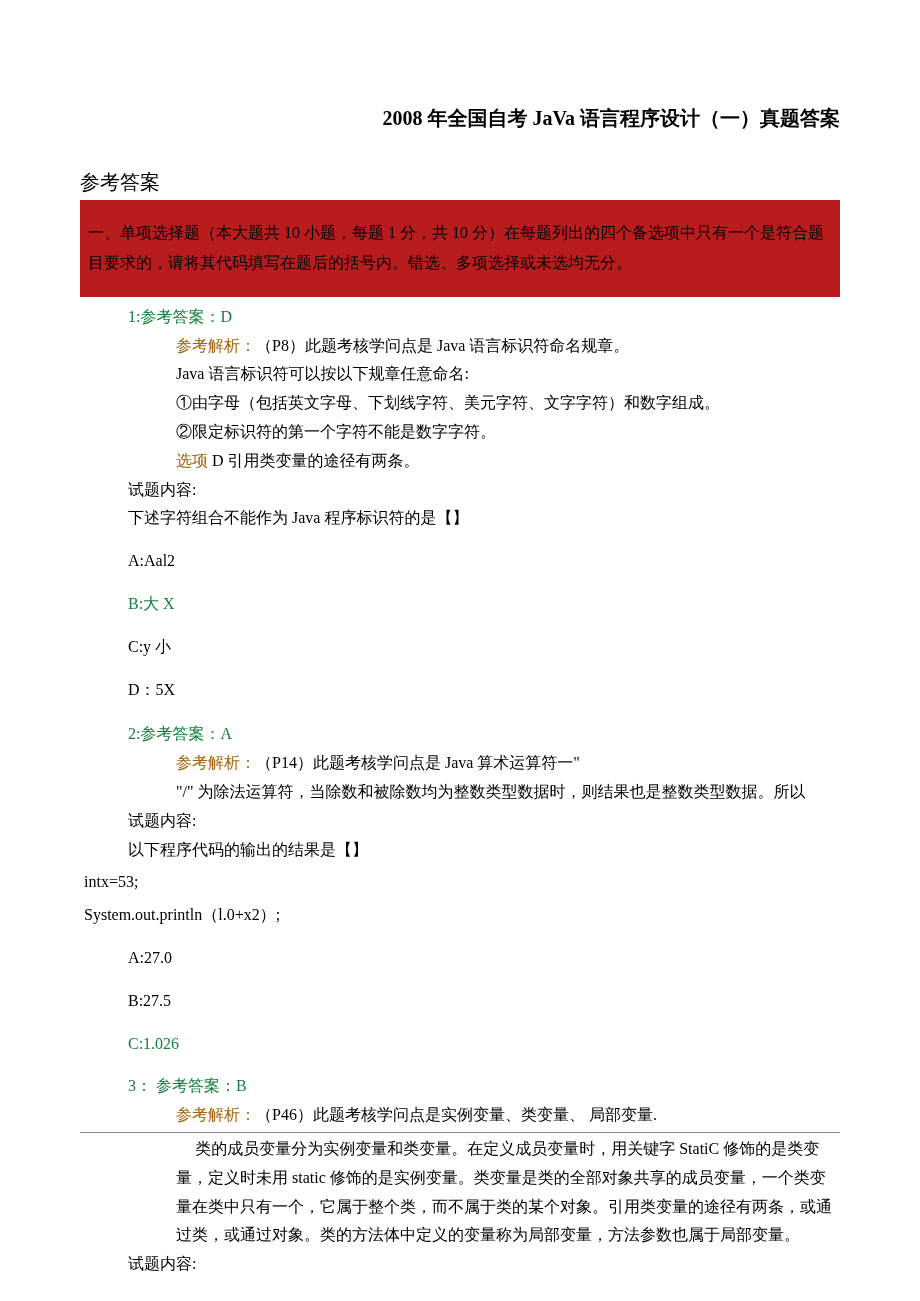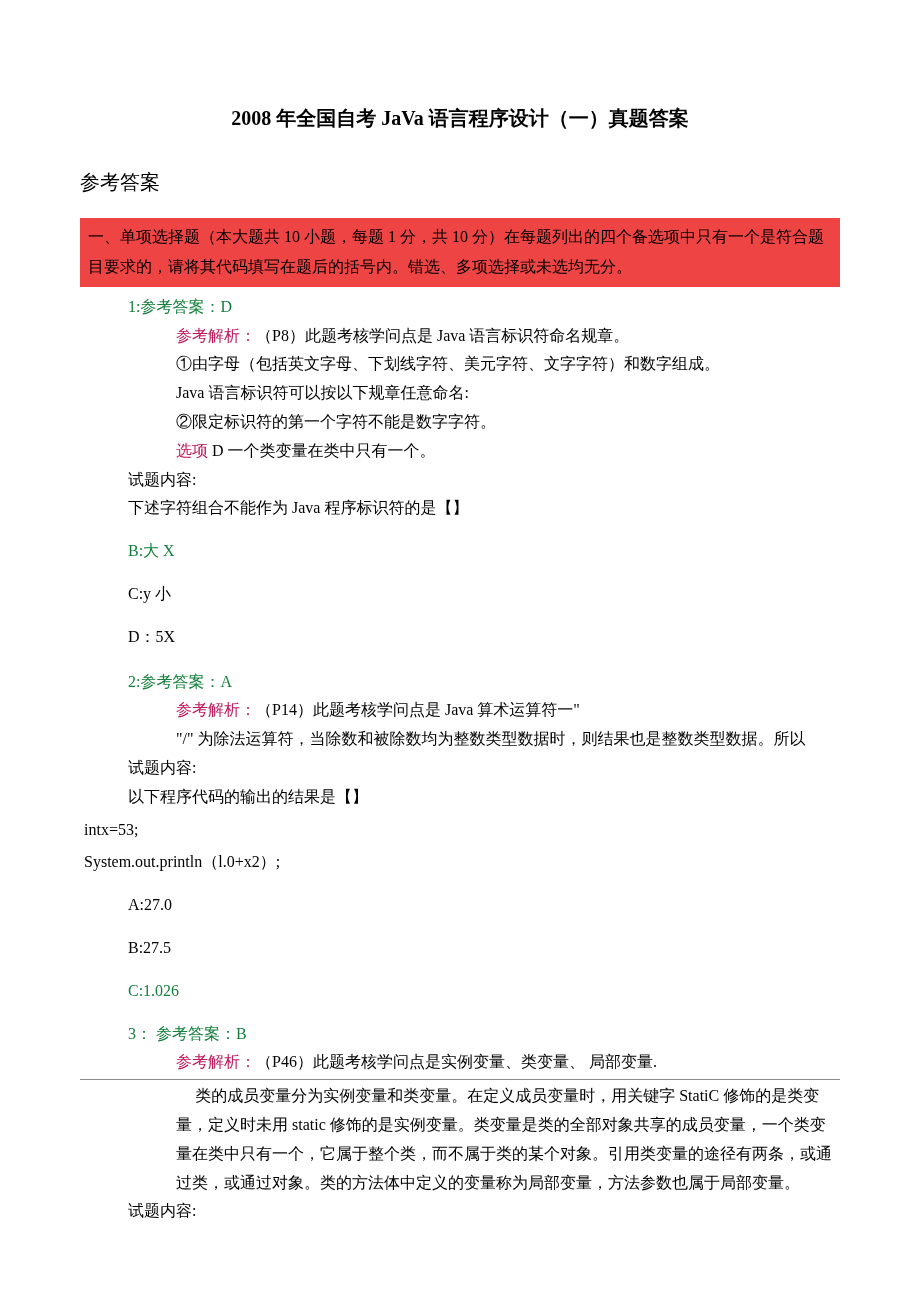--- a/index.html
+++ b/index.html
@@ -11,40 +11,39 @@
     color: #000000;
     line-height: 1.8;
   }
   .page {
     width: 920px;
     min-height: 1301px;
     padding: 100px 80px 40px 80px;
     box-sizing: border-box;
   }
   .title {
-    text-align: center;
+    text-align: right;
     font-weight: bold;
     font-size: 20px;
     margin-bottom: 28px;
   }
   .section-header {
     font-size: 20px;
     font-weight: normal;
-    margin-bottom: 18px;
   }
   .gray-bar {
-    background: #ef4444;
-    padding: 4px 8px;
+    background: #b91c1c;
+    padding: 18px 8px;
     line-height: 1.9;
     margin-bottom: 6px;
   }
   .indent-1 { padding-left: 48px; }
   .indent-2 { padding-left: 96px; }
   .red { color: #15803d; }
-  .blue { color: #be185d; text-align: right; }
+  .blue { color: #a16207; text-align: right; }
   .opt { margin: 14px 0 14px 48px; }
   .code-line { margin: 4px; padding-left: 0; font-family: inherit;}
   hr.hairline {
     border: none;
     border-top: 1px solid #888;
     margin: 2px 0 2px 0;
   }
 </style>
 </head>
 <body>
@@ -54,29 +53,30 @@
   <div class="title">2008 年全国自考 JaVa 语言程序设计（一）真题答案</div>
 
   <div class="section-header">参考答案</div>
 
   <div class="gray-bar">一、单项选择题（本大题共 10 小题，每题 1 分，共 10 分）在每题列出的四个备选项中只有一个是符合题目要求的，请将其代码填写在题后的括号内。错选、多项选择或未选均无分。</div>
 
   <div class="indent-1 red">1:参考答案：D</div>
   <div class="indent-2">
     <span class="blue">参考解析：</span><span>（P8）此题考核学问点是 Java 语言标识符命名规章。</span>
   </div>
+  <div class="indent-2">Java 语言标识符可以按以下规章任意命名:</div>
   <div class="indent-2">①由字母（包括英文字母、下划线字符、美元字符、文字字符）和数字组成。</div>
-  <div class="indent-2">Java 语言标识符可以按以下规章任意命名:</div>
   <div class="indent-2">②限定标识符的第一个字符不能是数字字符。</div>
   <div class="indent-2">
-    <span class="blue">选项</span><span> D 一个类变量在类中只有一个。</span>
+    <span class="blue">选项</span><span> D 引用类变量的途径有两条。</span>
   </div>
   <div class="indent-1">试题内容:</div>
   <div class="indent-1">下述字符组合不能作为 Java 程序标识符的是【】</div>
 
+  <div class="opt">A:Aal2</div>
   <div class="opt red">B:大 X</div>
   <div class="opt">C:y 小</div>
   <div class="opt" style="margin-bottom:16px;">D：5X</div>
 
   <div class="indent-1 red">2:参考答案：A</div>
   <div class="indent-2">
     <span class="blue">参考解析：</span><span>（P14）此题考核学问点是 Java 算术运算符一"</span>
   </div>
   <div class="indent-2">"/" 为除法运算符，当除数和被除数均为整数类型数据时，则结果也是整数类型数据。所以</div>
   <div class="indent-1">试题内容:</div>

